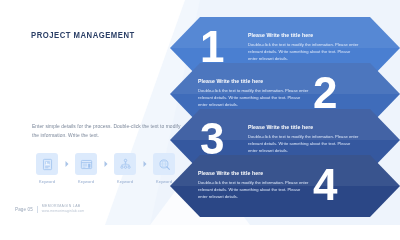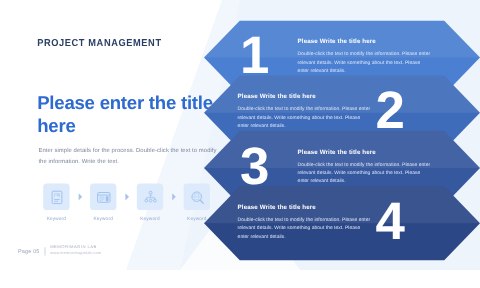--- a/index.html
+++ b/index.html
@@ -216,21 +216,20 @@
       <polygon points="185,0 400,0 400,225 105,225" fill="#f2f7fd"></polygon>
       <polygon points="200,0 400,0 400,225 150,225" fill="#eef4fc"></polygon>
       <polygon points="150,225 200,158 250,225" fill="#ffffff" opacity="0.75"></polygon>
     </svg>
   </div>
 
   <div class="left-col">
 
     <div class="eyebrow">PROJECT MANAGEMENT</div>
 
-    <div class="main-title">Please enter the title here</div>
 
     <div class="body-copy">Enter simple details for the process. Double-click the text to modify the information. Write the text.</div>
 
     <div class="icon-row">
 
       <div class="icon-cell">
         <div class="icon-box">
           <svg width="13" height="13" viewBox="0 0 24 24">
             <rect x="4.5" y="2.5" width="15" height="19" rx="1.6" fill="none" stroke="#9ec1ee" stroke-width="1.5"></rect>
             <rect x="7.5" y="5.5" width="9" height="7" rx="0.8" fill="#bcd6f6"></rect>

